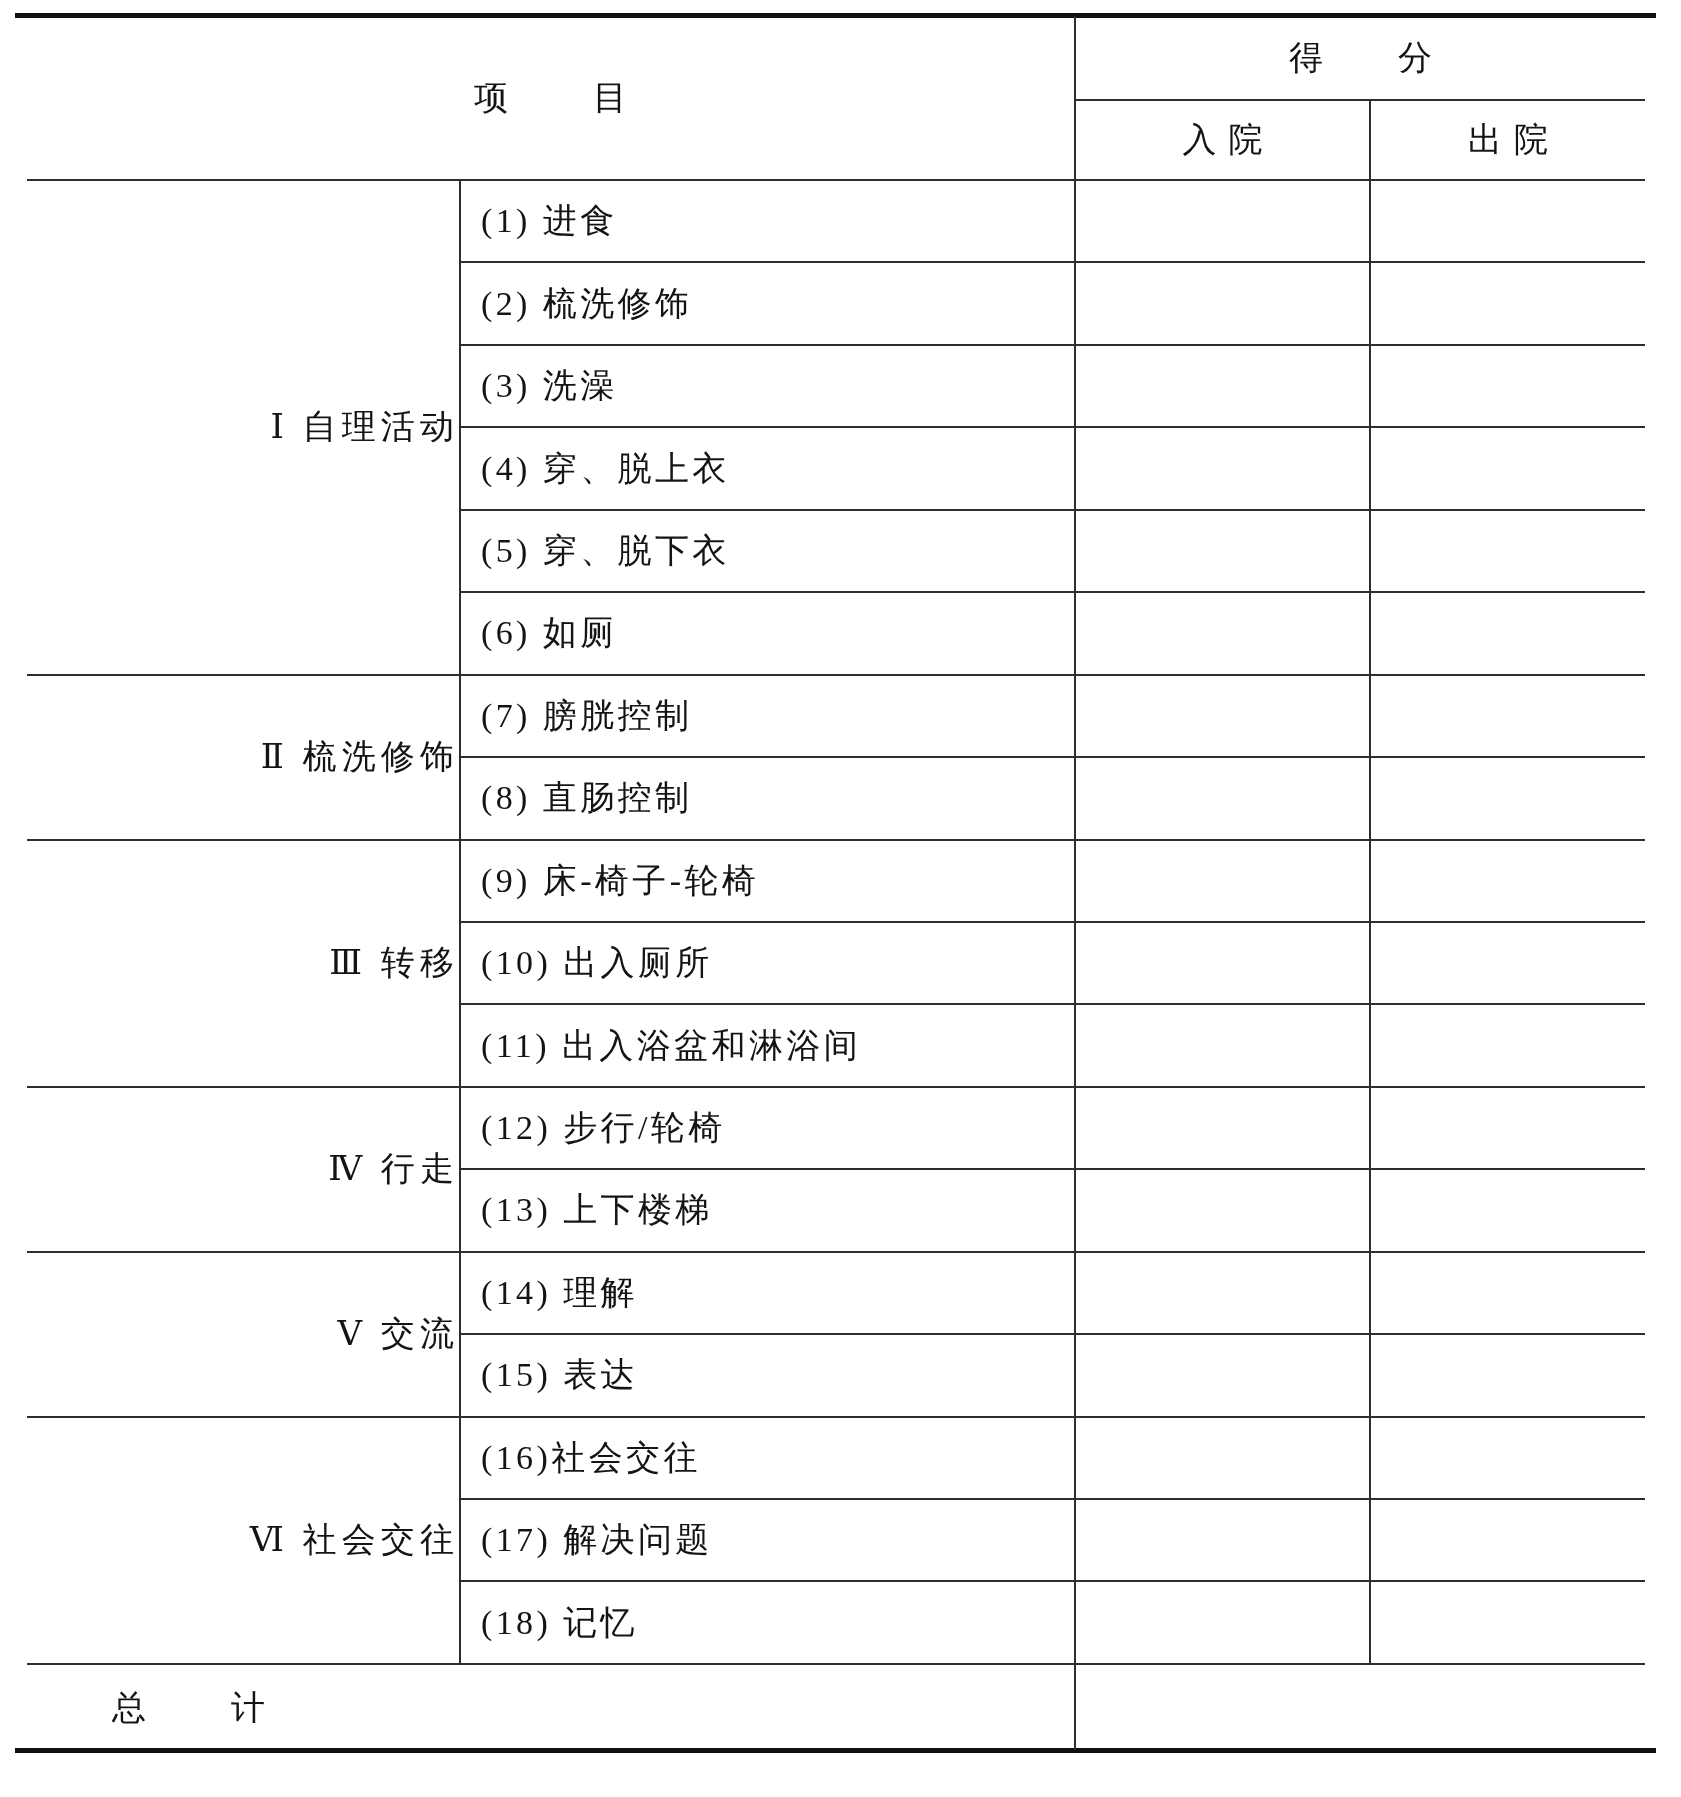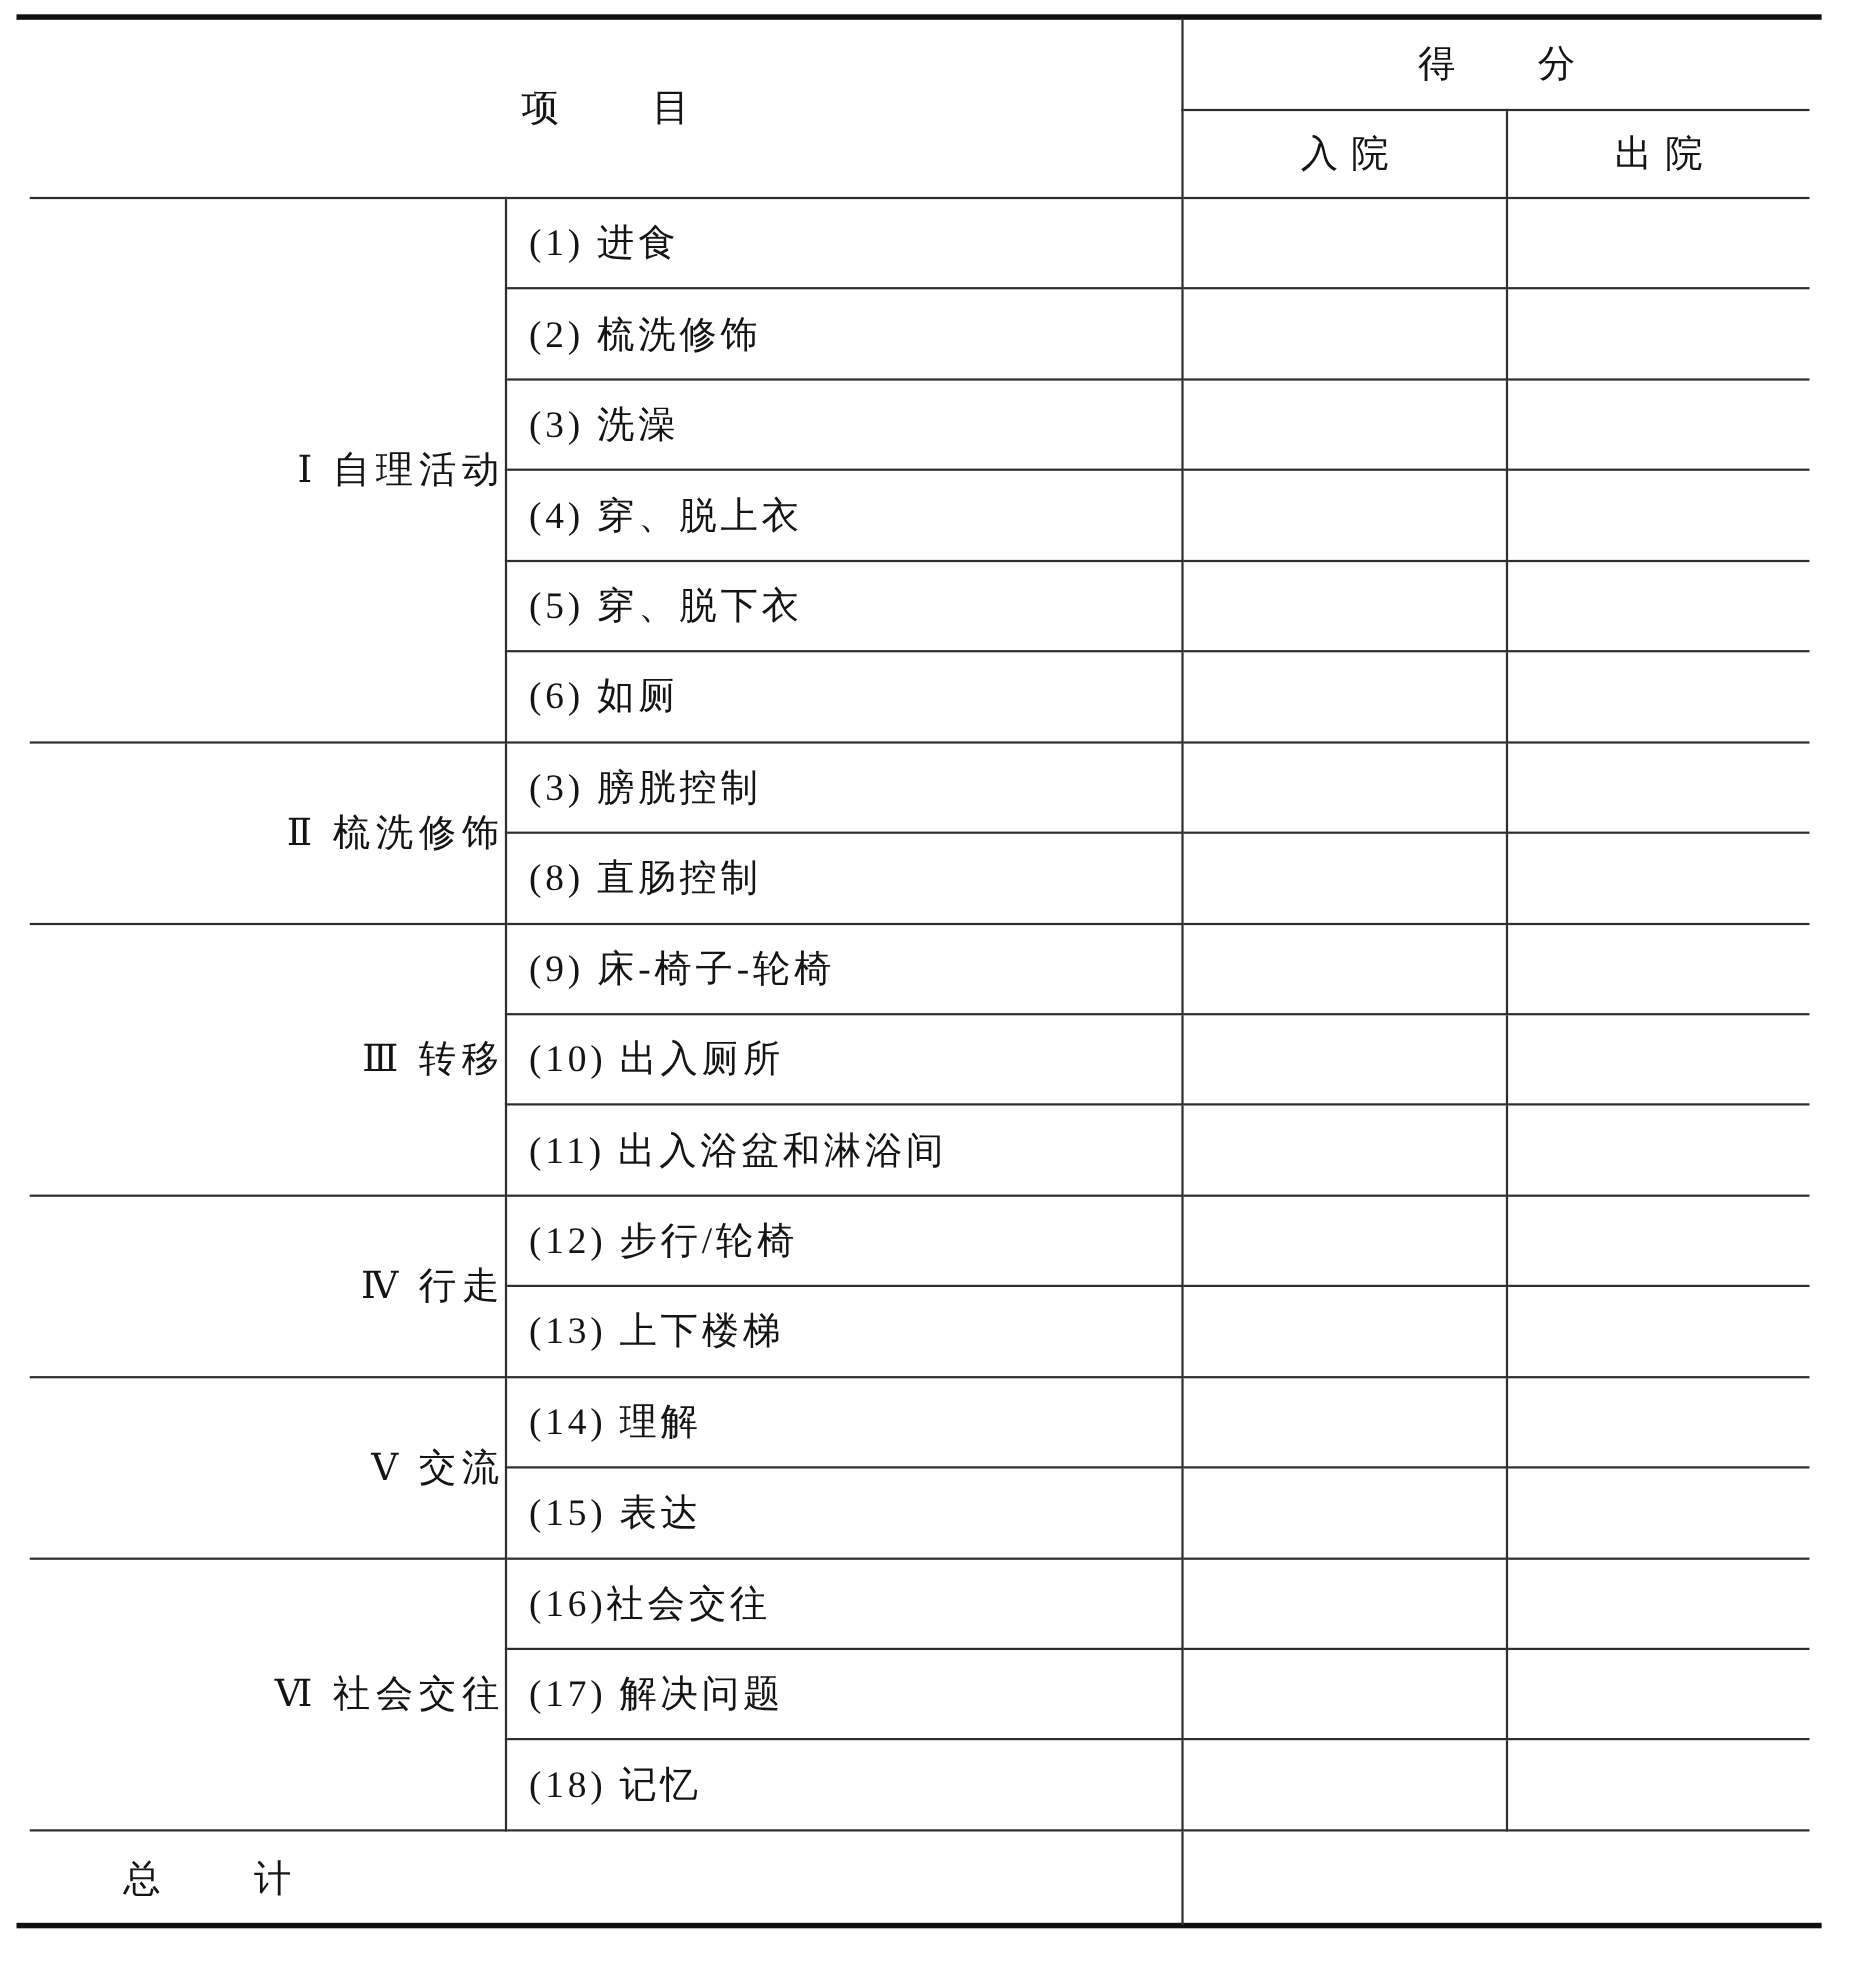--- a/index.html
+++ b/index.html
@@ -100,21 +100,21 @@
           <td class="score"></td>
           <td class="score no-right"></td>
         </tr>
         <tr>
           <td class="item">(6) 如厕</td>
           <td class="score"></td>
           <td class="score no-right"></td>
         </tr>
         <tr>
           <td class="cat no-left" rowspan="2">Ⅱ 梳洗修饰</td>
-          <td class="item">(3) 膀胱控制</td>
+          <td class="item">(7) 膀胱控制</td>
           <td class="score"></td>
           <td class="score no-right"></td>
         </tr>
         <tr>
           <td class="item">(8) 直肠控制</td>
           <td class="score"></td>
           <td class="score no-right"></td>
         </tr>
         <tr>
           <td class="cat no-left" rowspan="3">Ⅲ 转移</td>

